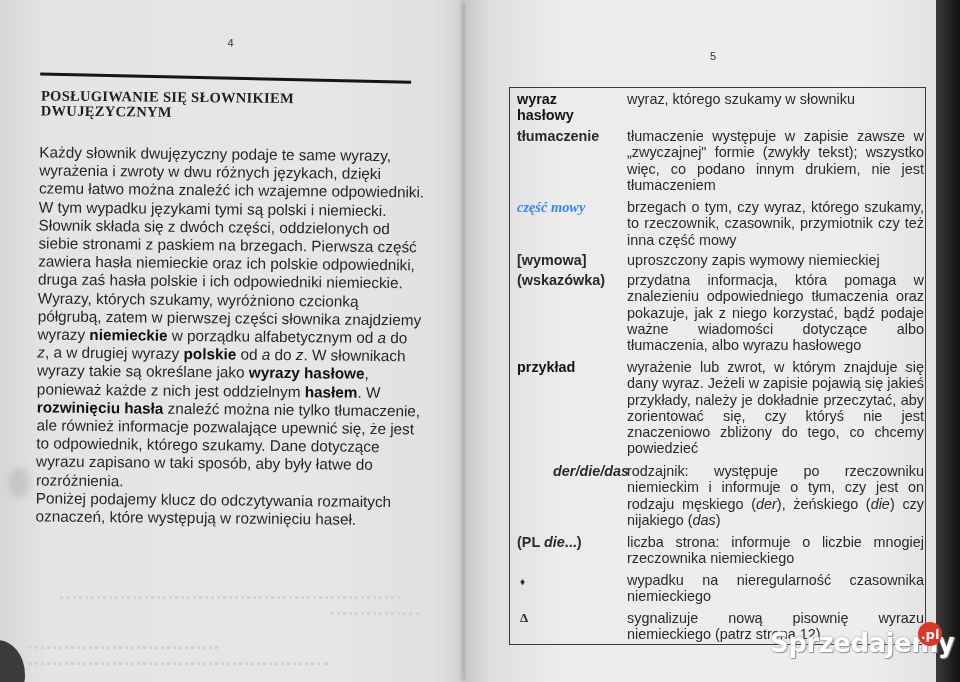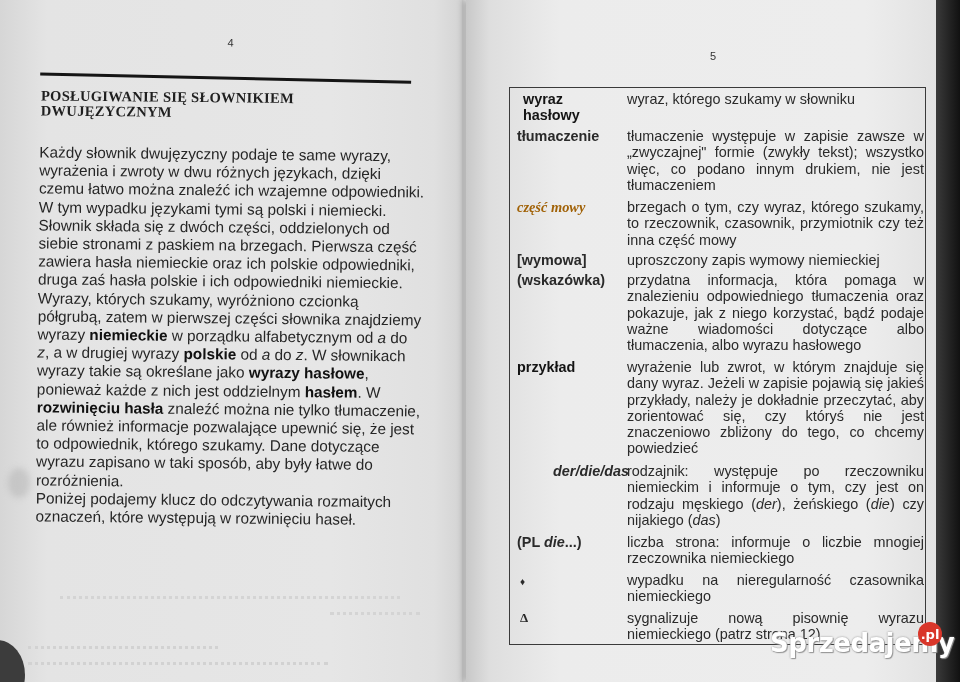--- a/index.html
+++ b/index.html
@@ -69,21 +69,21 @@
     position:absolute; left:0; width:100%;
     font-size:14.4px; line-height:16.3px; color:#2a2a2a;
   }
   .legend-term {
     position:absolute; left:7px; top:0; width:100px;font-weight:bold;
   }
   .legend-def {
     position:absolute; left:117px; top:0; width:297px; text-align:justify;
   }
   .term-bold { font-weight:bold; color:#141414; }
-  .term-serif-italic { font-family:"Liberation Serif", serif; font-style:italic; color:#a16207; }
+  .term-serif-italic { font-family:"Liberation Serif", serif; font-style:italic; color:#3b82f6; }
   .term-italic { font-style:italic;margin-left:36px; }
   .watermark {
     position:absolute; left:770px; top:628px;
     font-family:"DejaVu Sans", sans-serif; font-weight:bold; font-size:26px;
     color:#ffffff; letter-spacing:-0.5px;
     text-shadow:0 0 2px #888, 1px 1px 1px #999;
   }
   .watermark-badge {
     position:absolute; left:918px; top:622px; width:24px; height:24px; border-radius:50%;
     background:#d9362a; color:#fff; font-size:13px; font-weight:bold;
@@ -118,21 +118,21 @@
 </div>
 
 <div class="gutter"></div>
 
 <div class="page page-right"></div>
 
 <div class="page-number" style="left:710px;top:50px;">5</div>
 
 <div class="legend-box">
   <div class="legend-row" style="top:3px;">
-    <div class="legend-term term-bold" style="width:80px;margin-left:6px;">wyraz hasłowy</div>
+    <div class="legend-term term-bold" style="width:80px;">wyraz hasłowy</div>
     <div class="legend-def">wyraz, którego szukamy w słowniku</div>
   </div>
   <div class="legend-row" style="top:40px;">
     <div class="legend-term">tłumaczenie</div>
     <div class="legend-def">tłumaczenie występuje w zapisie zawsze w „zwyczajnej" formie (zwykły tekst); wszystko więc, co podano innym drukiem, nie jest tłumaczeniem</div>
   </div>
   <div class="legend-row" style="top:111px;">
     <div class="legend-term term-serif-italic">część mowy</div>
     <div class="legend-def">brzegach o tym, czy wyraz, którego szukamy, to rzeczownik, czasownik, przymiotnik czy też inna część mowy</div>
   </div>

